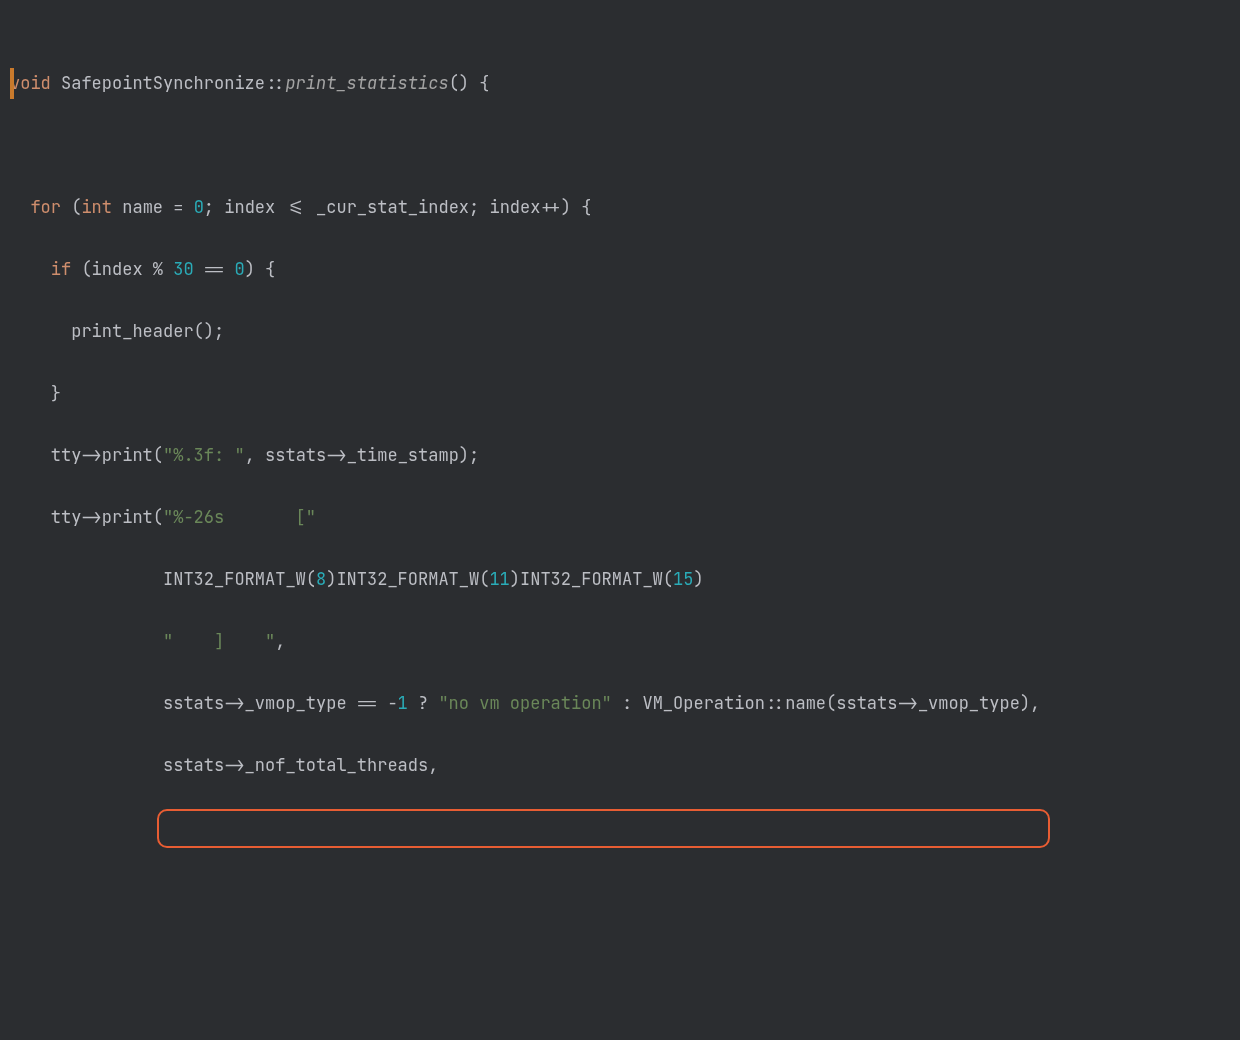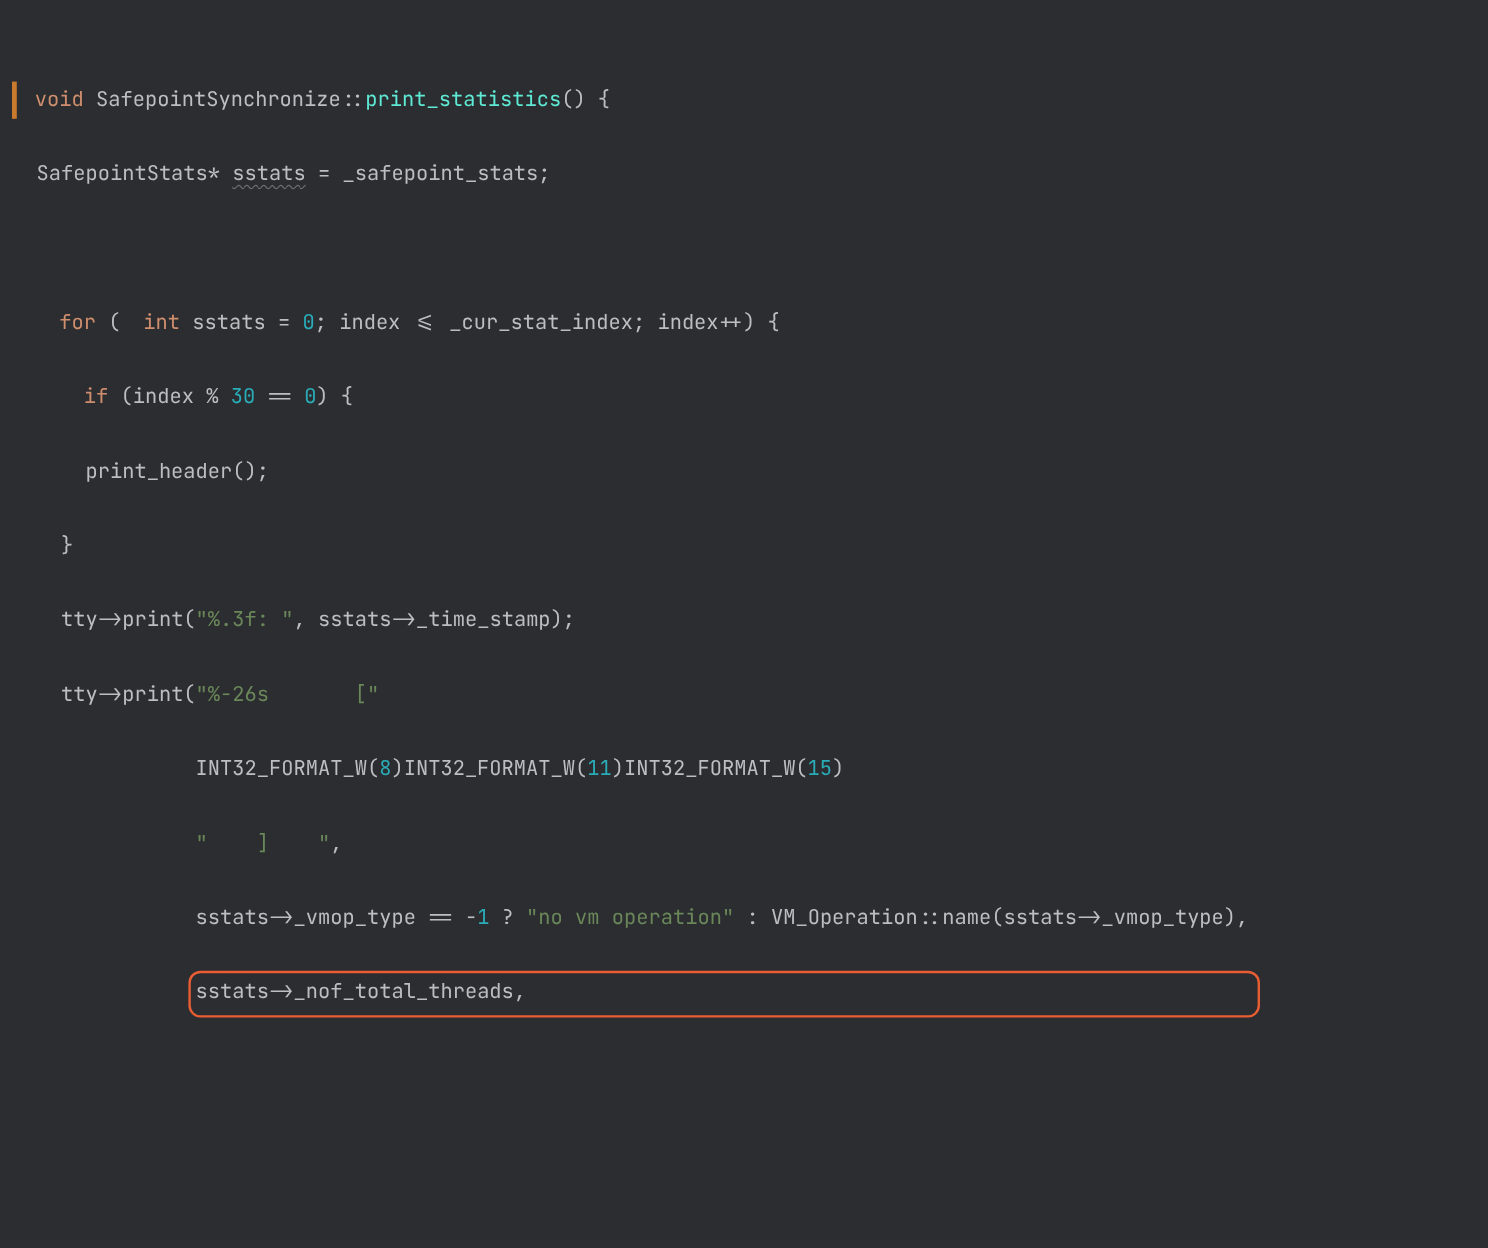--- a/index.html
+++ b/index.html
@@ -15,23 +15,23 @@
   .editor {
     padding: 6px 0 14px 10px;
     white-space: pre;
     position: relative;
   }
   .line {
     display: block;
     position: relative;
     padding-left: 0;
   }
-  .t-kw        { color: #cf8e6d; margin-left: 19px; }     
+  .t-kw        { color: #cf8e6d; }     
   .t-default   { color: #bcbec4; }
-  .t-fn        { color: #5eead4; }
+  .t-fn        { color: #a3a3a3; font-style: italic; }
   .t-num       { color: #2aacb8; }
   .t-str       { color: #6a8759; }
   .t-type      { color: #bcbec4; }
 
   
   .squiggle {
     text-decoration: underline wavy #6e6e6e;
     text-decoration-thickness: 1px;
     text-underline-offset: 3px;
   }
@@ -52,23 +52,22 @@
     height: 31px;
     background: #c97a2c;
   }
 </style>
 </head>
 <body>
 
 <div class="editor">
 
 <span class="line"><span class="gutter-orange"></span><span class="t-kw">void</span><span class="t-default"> </span><span class="t-type">SafepointSynchronize</span><span class="t-default">::</span><span class="t-fn">print_statistics</span><span class="t-default">() {</span></span>
-<span class="line"><span class="t-default">  SafepointStats* </span><span class="t-default squiggle">sstats</span><span class="t-default"> = </span><span class="t-default">_safepoint_stats</span><span class="t-default">;</span></span>
 <span class="line"> </span>
-<span class="line">  <span class="t-kw">for</span><span class="t-default"> (</span><span class="t-kw">int</span><span class="t-default"> sstats = </span><span class="t-num">0</span><span class="t-default">; index &lt;= </span><span class="t-default">_cur_stat_index</span><span class="t-default">; index++) {</span></span>
+<span class="line">  <span class="t-kw">for</span><span class="t-default"> (</span><span class="t-kw">int</span><span class="t-default"> name = </span><span class="t-num">0</span><span class="t-default">; index &lt;= </span><span class="t-default">_cur_stat_index</span><span class="t-default">; index++) {</span></span>
 <span class="line">    <span class="t-kw">if</span><span class="t-default"> (index % </span><span class="t-num">30</span><span class="t-default"> == </span><span class="t-num">0</span><span class="t-default">) {</span></span>
 <span class="line">      <span class="t-default">print_header</span><span class="t-default">();</span></span>
 <span class="line">    <span class="t-default">}</span></span>
 <span class="line">    <span class="t-default">tty-&gt;print(</span><span class="t-str">"%.3f: "</span><span class="t-default">, </span><span class="t-default">sstats</span><span class="t-default">-&gt;</span><span class="t-default">_time_stamp</span><span class="t-default">);</span></span>
 <span class="line">    <span class="t-default">tty-&gt;print(</span><span class="t-str">"%-26s       ["</span></span>
 <span class="line">               <span class="t-default">INT32_FORMAT_W(</span><span class="t-num">8</span><span class="t-default">)INT32_FORMAT_W(</span><span class="t-num">11</span><span class="t-default">)INT32_FORMAT_W(</span><span class="t-num">15</span><span class="t-default">)</span></span>
 <span class="line">               <span class="t-str">"    ]    "</span><span class="t-default">,</span></span>
 <span class="line" id="hl-line">               <span class="t-default">sstats</span><span class="t-default">-&gt;</span><span class="t-default">_vmop_type</span><span class="t-default"> == -</span><span class="t-num">1</span><span class="t-default"> ? </span><span class="t-str">"no vm operation"</span><span class="t-default"> : </span><span class="t-default">VM_Operation</span><span class="t-default">::</span><span class="t-default">name</span><span class="t-default">(</span><span class="t-default">sstats</span><span class="t-default">-&gt;</span><span class="t-default">_vmop_type</span><span class="t-default">),</span></span>
 <span class="line">               <span class="t-default">sstats</span><span class="t-default">-&gt;</span><span class="t-default">_nof_total_threads</span><span class="t-default">,</span></span>
 

